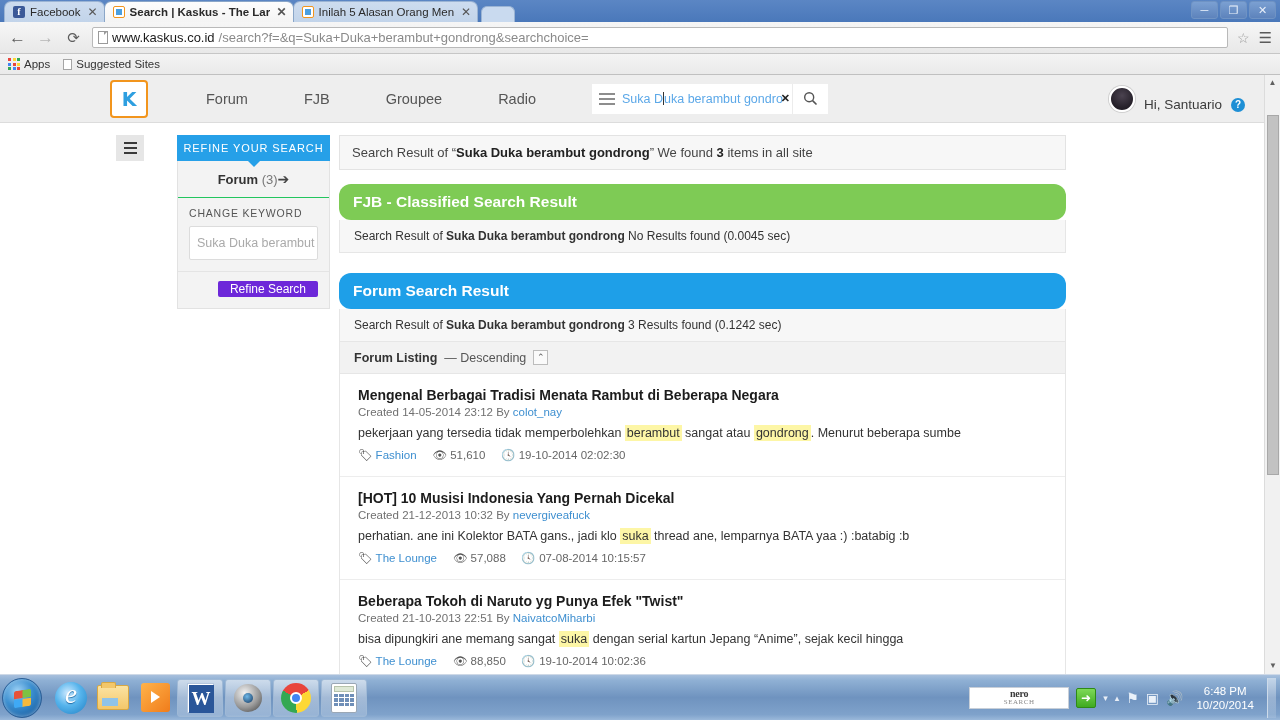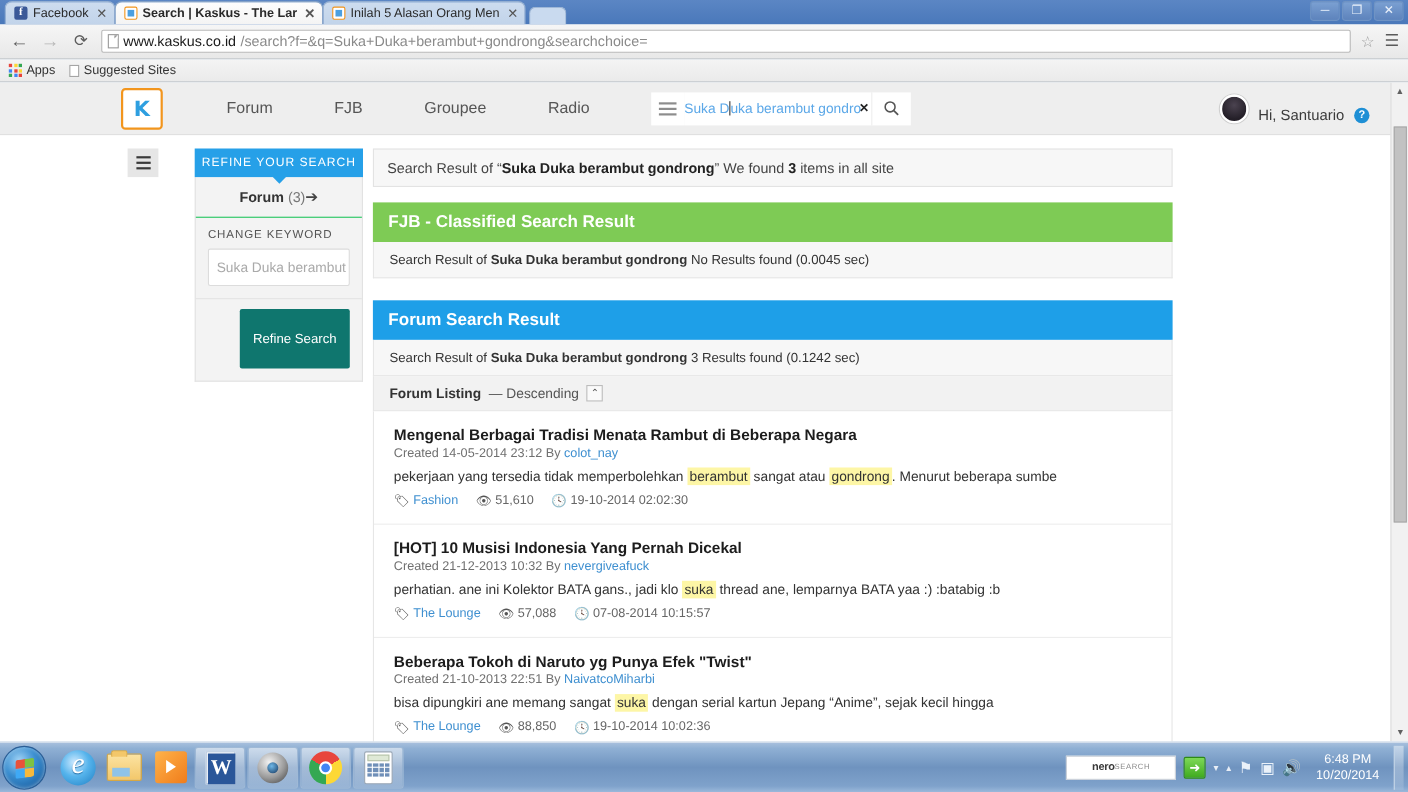--- a/index.html
+++ b/index.html
@@ -183,33 +183,33 @@
   .refine-sec { padding:9px 11px 11px; border-bottom:1px solid #e4e4e4; }
   .refine-label { font-size:10.5px; letter-spacing:0.8px; color:#555; margin-bottom:7px; }
   .refine-input {
     width:100%; height:27px; border:1px solid #dcdcdc; background:#fff;
     font-size:12.5px; color:#aaa; padding:16px 7px; font-family:"Liberation Sans",sans-serif;
     border-radius:2px; overflow:hidden; white-space:nowrap;
     display:flex; align-items:center;
   }
   .refine-foot { padding:9px 11px 11px; display:flex; justify-content:flex-end; }
   .btn-refine {
-    background:#0f766e; color:#fff; border:none; font-size:12px; padding:20px 12px;
+    background:#6d28d9; color:#fff; border:none; font-size:12px; padding:1px 12px;
     font-family:"Liberation Sans",sans-serif; border-radius:2px;
   }
 
   
   .main { width:727px; margin-left:9px; }
   .topbar-result {
     background:#f7f7f7; border:1px solid #e3e3e3; padding:9px 12px; font-size:13px;
     color:#444; margin-bottom:14px;
   }
   .topbar-result b { color:#222; }
   .sec-head {
-    color:#fff; font-size:15.5px; font-weight:bold; padding:9px 14px;
+    color:#fff; font-size:15.5px; font-weight:bold; padding:9px 14px;border-radius:12px;
   }
   .sec-head.green { background:#7ecb55; }
   .sec-head.blue  { background:#1e9fe8; }
   .sec-sub {
     background:#f7f7f7; border:1px solid #e6e6e6; border-top:none;
     padding:9px 14px; font-size:12px; color:#333;
   }
   .sec-sub b { font-weight:bold; }
   .block-gap { height:20px; }
 
@@ -323,21 +323,21 @@
   
   .calc { width:26px;height:30px;background:#fff;border:1px solid #9aa7b5;border-radius:2px;
         padding:2px;}
   .calc .scr{height:6px;background:#dfe9d6;border:1px solid #b7c3ab;margin-bottom:2px;}
   .calc .keys{display:grid;grid-template-columns:repeat(4,1fr);gap:1px;}
   .calc .keys i{display:block;height:3.5px;background:#6f8fb8;}
 
   .tray { margin-left:auto; display:flex; align-items:center; gap:7px; padding-right:4px; }
   .nerobox {
     width:100px;height:22px;background:#fff;border:1px solid #c8cfd8;
-    display:flex;flex-direction:row;align-items:center;justify-content:center;line-height:1;
+    display:flex;flex-direction:column;align-items:center;justify-content:center;line-height:1;font-family:Liberation Serif, serif;
   }
   .nero1{font-size:10px;font-weight:bold;color:#3a3a3a;letter-spacing:-0.3px;}
   .nero2{font-size:7px;color:#8a8a8a;letter-spacing:0.5px;}
   .greenarrow{width:20px;height:20px;background:linear-gradient(to bottom,#7ed957,#3faa1f);
     border:1px solid #2e8a16;border-radius:2px;color:#fff;font-size:12px;text-align:center;line-height:18px;}
   .traychev{color:#e8eef6;font-size:9px;}
   .trayicon{color:#eaf1f9;font-size:14px;}
   .clock{color:#fff;font-size:11.5px;text-align:center;line-height:14px;padding:0 6px;}
   .showdesk{width:9px;height:40px;background:linear-gradient(to bottom,rgba(255,255,255,.45),rgba(255,255,255,.12));
     border-left:1px solid #cddbea;}

